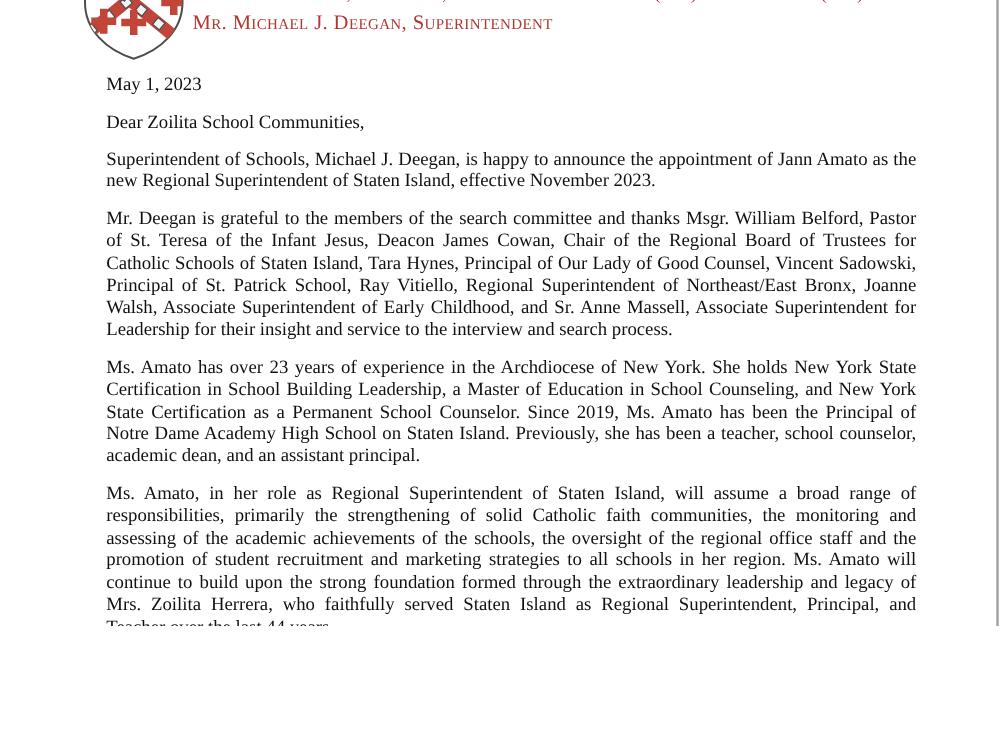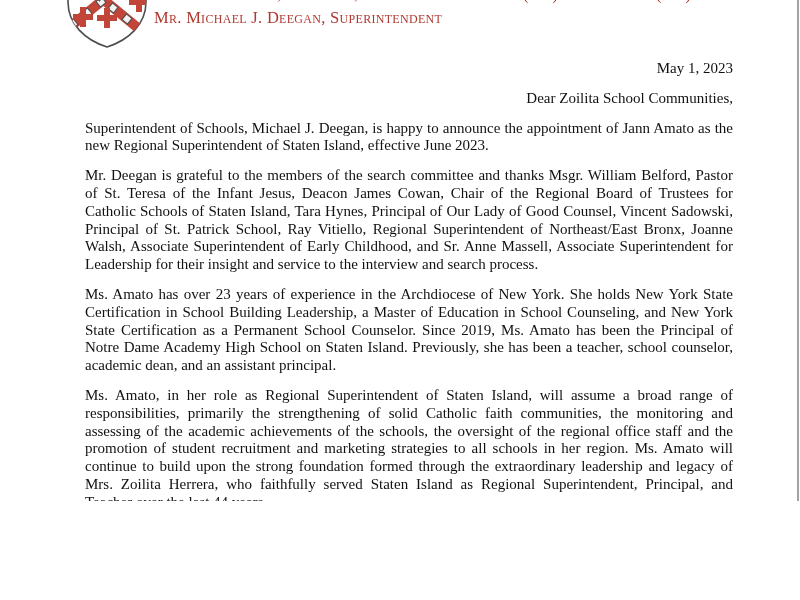--- a/index.html
+++ b/index.html
@@ -52,21 +52,21 @@
   .letter-body {
     position: absolute;
     left: 85px;
     top: 60px;
     width: 648px;
     font-size: 15px;
     line-height: 17.8px;
     text-align: justify;
   }
   .letter-body p { margin: 0 0 12px 0; }
-  .letter-body p.short { text-align: right; }
+  .letter-body p.short { text-align: left; }
   
   .signature {
     position: absolute;
     left: 84px;
     top: 587px;
     width: 150px;
     height: 20px;
   }
 </style>
 </head>
@@ -121,21 +121,21 @@
     </g>
   </svg>
 
   <div class="lh-line1">1011 First Avenue, New York, New York 10022 Phone (212) 371-1000 Fax (212) 758-3018</div>
 
   <div class="lh-line2">Mr. Michael J. Deegan, Superintendent</div>
 
   <div class="letter-body">
     <p class="short">May 1, 2023</p>
     <p class="short">Dear Zoilita School Communities,</p>
-    <p>Superintendent of Schools, Michael J. Deegan, is happy to announce the appointment of Jann Amato as the new Regional Superintendent of Staten Island,  effective June 2023.</p>
+    <p>Superintendent of Schools, Michael J. Deegan, is happy to announce the appointment of Jann Amato as the new Regional Superintendent of Staten Island,  effective November 2023.</p>
     <p>Mr. Deegan is grateful to the members of the search committee and thanks Msgr. William Belford, Pastor of St. Teresa of the Infant Jesus, Deacon James Cowan, Chair of the Regional Board of Trustees for Catholic Schools of Staten Island, Tara Hynes, Principal of Our Lady of Good Counsel,  Vincent Sadowski, Principal of  St. Patrick School, Ray Vitiello, Regional Superintendent of Northeast/East Bronx,  Joanne Walsh, Associate Superintendent of Early Childhood, and Sr. Anne Massell, Associate Superintendent for Leadership for their insight and service to the interview and search process.</p>
     <p>Ms. Amato has over 23 years of experience in the Archdiocese of New York. She holds New York State Certification in School Building Leadership, a Master of Education in School Counseling, and New York State Certification as a Permanent School Counselor. Since 2019, Ms. Amato has been the Principal of Notre Dame Academy High School on Staten Island. Previously, she has been a teacher, school counselor, academic dean, and an assistant principal.</p>
     <p>Ms. Amato, in her role as Regional Superintendent of Staten Island, will assume a broad range of responsibilities, primarily the strengthening of solid Catholic faith communities, the monitoring and assessing of the academic achievements of the schools, the oversight of the regional office staff and the promotion of student recruitment and marketing strategies to all schools in her region. Ms. Amato will continue to build upon the strong foundation formed through the extraordinary leadership and legacy of Mrs. Zoilita Herrera, who faithfully served Staten Island as Regional Superintendent, Principal, and Teacher over the last 44 years.</p>
     <p class="short">Sadowski,</p>
   </div>
 
   <svg class="signature" viewBox="0 0 150 20" aria-hidden="true">
     <g fill="none" stroke="#3a3a3a" stroke-width="1.3" stroke-linecap="round">
       <path d="M2,20 C3,8 5,4 7,14"></path>
       <path d="M7,16 C10,4 13,5 15,18"></path>

